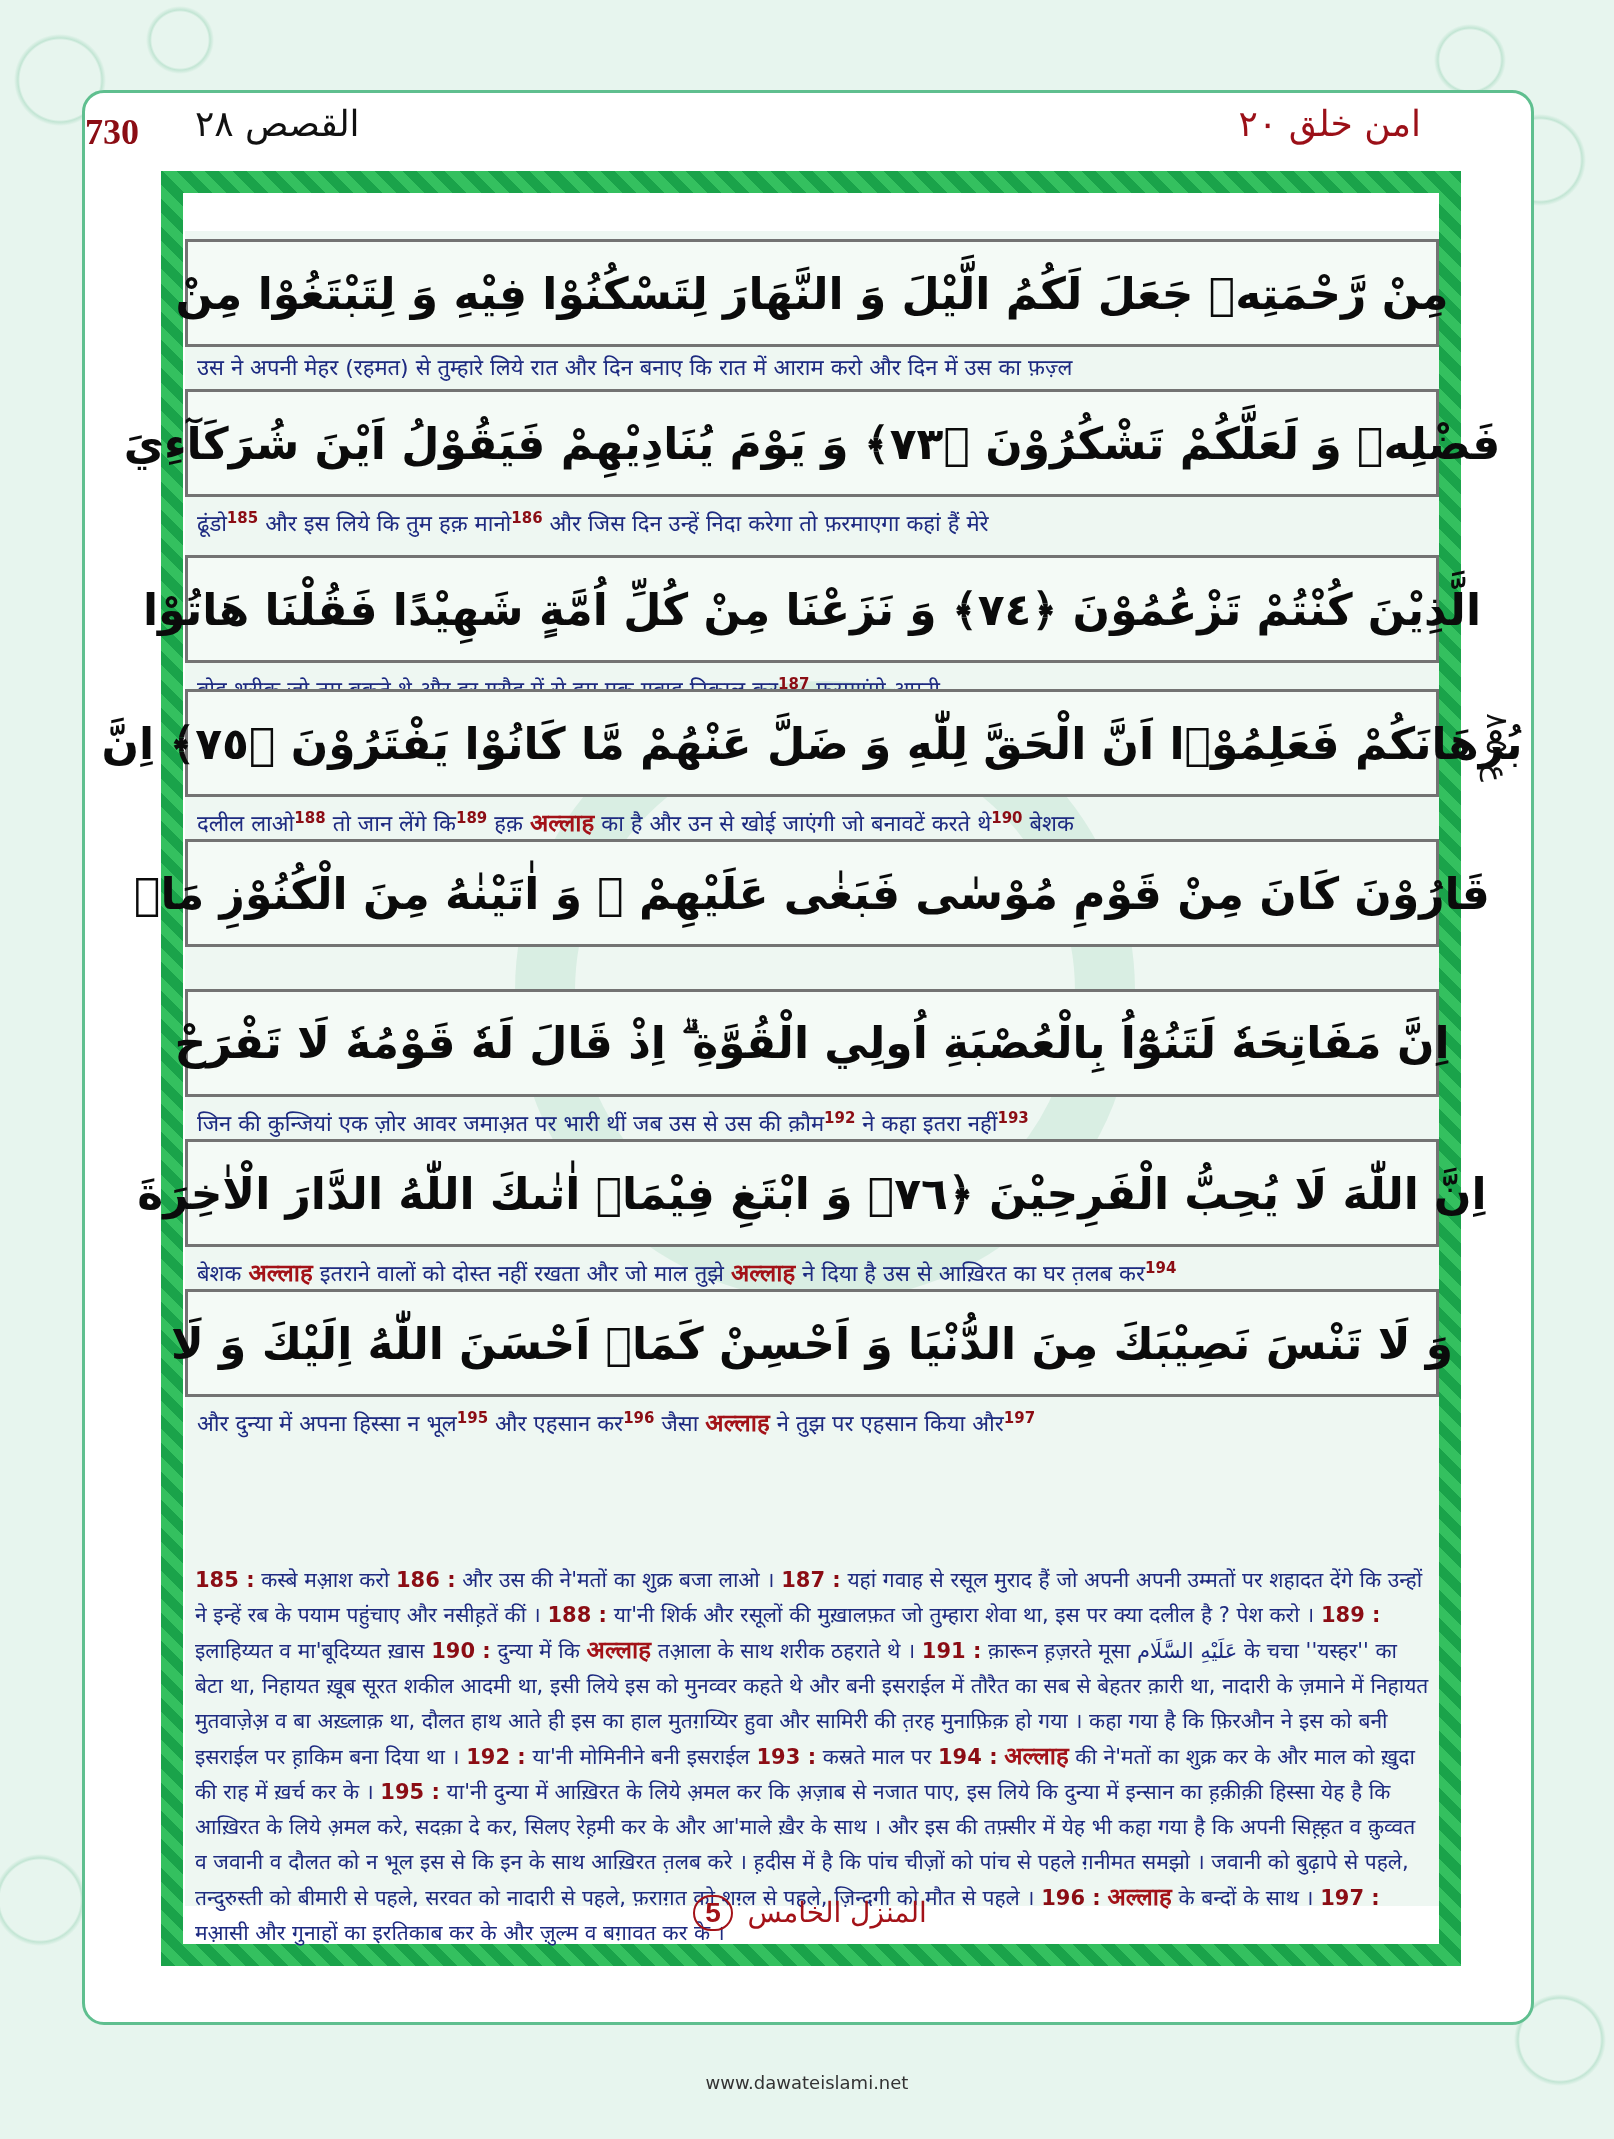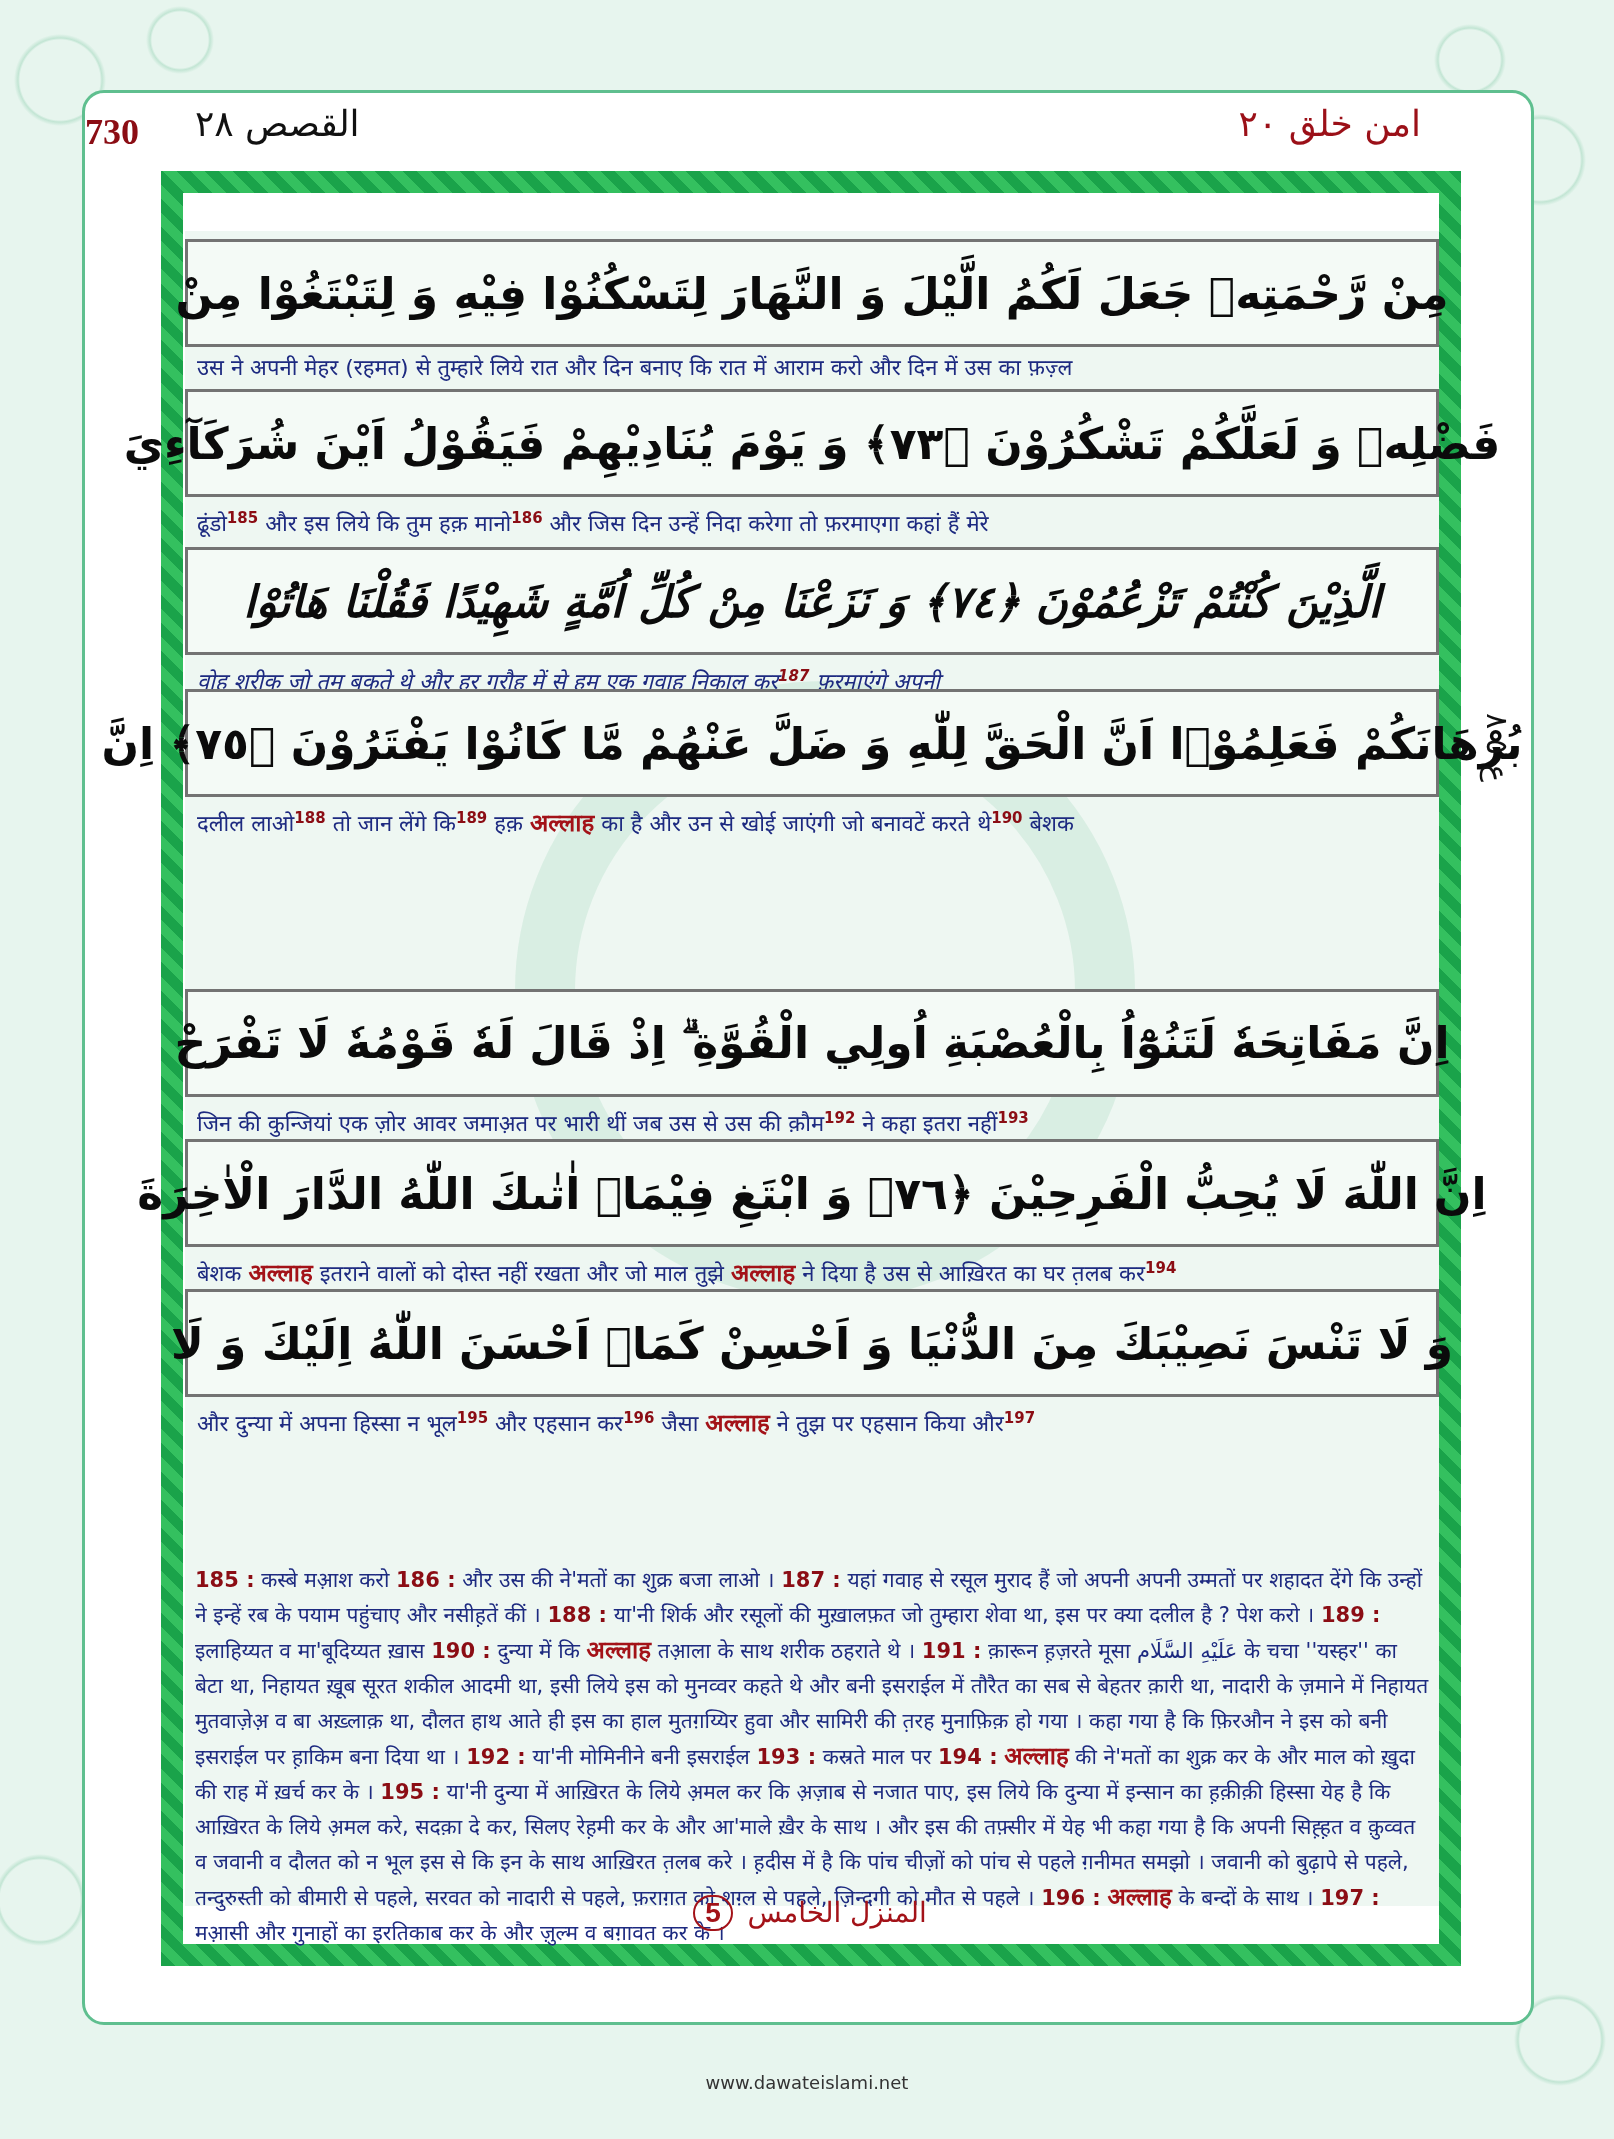--- a/index.html
+++ b/index.html
@@ -114,33 +114,36 @@
             <span class="arabic-text">مِنْ رَّحْمَتِهٖ جَعَلَ لَكُمُ الَّيْلَ وَ النَّهَارَ لِتَسْكُنُوْا فِيْهِ وَ لِتَبْتَغُوْا مِنْ</span>
           </div>
           <div class="hindi-line">उस ने अपनी मेहर (रहमत) से तुम्हारे लिये रात और दिन बनाए कि रात में आराम करो और दिन में उस का फ़ज़्ल</div>
         </div>
         <div class="verse-block" style="top: 158px;">
           <div class="arabic-box">
             <span class="arabic-text">فَضْلِهٖ وَ لَعَلَّكُمْ تَشْكُرُوْنَ ﴿٧٣﴾ وَ يَوْمَ يُنَادِيْهِمْ فَيَقُوْلُ اَيْنَ شُرَكَآءِيَ</span>
           </div>
           <div class="hindi-line">ढूंडो<sup>185</sup> और इस लिये कि तुम हक़ मानो<sup>186</sup>      और जिस दिन उन्हें निदा करेगा तो फ़रमाएगा कहां हैं मेरे</div>
         </div>
-        <div class="verse-block" style="top: 316px; font-style: italic;">
+        <div class="verse-block" style="top: 324px;">
           <div class="arabic-box">
             <span class="arabic-text">الَّذِيْنَ كُنْتُمْ تَزْعُمُوْنَ ﴿٧٤﴾ وَ نَزَعْنَا مِنْ كُلِّ اُمَّةٍ شَهِيْدًا فَقُلْنَا هَاتُوْا</span>
           </div>
           <div class="hindi-line">वोह शरीक जो तुम बकते थे      और हर गुरौह में से हम एक गवाह निकाल कर<sup>187</sup> फ़रमाएंगे अपनी</div>
         </div>
         <div class="verse-block" style="top: 458px;">
           <div class="arabic-box">
             <span class="arabic-text">بُرْهَانَكُمْ فَعَلِمُوْۤا اَنَّ الْحَقَّ لِلّٰهِ وَ ضَلَّ عَنْهُمْ مَّا كَانُوْا يَفْتَرُوْنَ ﴿٧٥﴾ اِنَّ</span>
           </div>
           <div class="hindi-line">दलील लाओ<sup>188</sup> तो जान लेंगे कि<sup>189</sup> हक़ <span class="allah">अल्लाह</span> का है और उन से खोई जाएंगी जो बनावटें करते थे<sup>190</sup>    बेशक</div>
         </div>
         <div class="verse-block" style="top: 608px;">
+          <div class="arabic-box">
+            <span class="arabic-text">قَارُوْنَ كَانَ مِنْ قَوْمِ مُوْسٰى فَبَغٰى عَلَيْهِمْ ۪ وَ اٰتَيْنٰهُ مِنَ الْكُنُوْزِ مَاۤ</span>
+          </div>
         </div>
         <div class="verse-block" style="top: 758px;">
           <div class="arabic-box">
             <span class="arabic-text">اِنَّ مَفَاتِحَهٗ لَتَنُوْٓاُ بِالْعُصْبَةِ اُولِي الْقُوَّةِ ۗ اِذْ قَالَ لَهٗ قَوْمُهٗ لَا تَفْرَحْ</span>
           </div>
           <div class="hindi-line">जिन की कुन्जियां एक ज़ोर आवर जमाअ़त पर भारी थीं     जब उस से उस की क़ौम<sup>192</sup> ने कहा इतरा नहीं<sup>193</sup></div>
         </div>
         <div class="verse-block" style="top: 908px;">
           <div class="arabic-box">
             <span class="arabic-text">اِنَّ اللّٰهَ لَا يُحِبُّ الْفَرِحِيْنَ ﴿٧٦﴾ وَ ابْتَغِ فِيْمَاۤ اٰتٰىكَ اللّٰهُ الدَّارَ الْاٰخِرَةَ</span>

